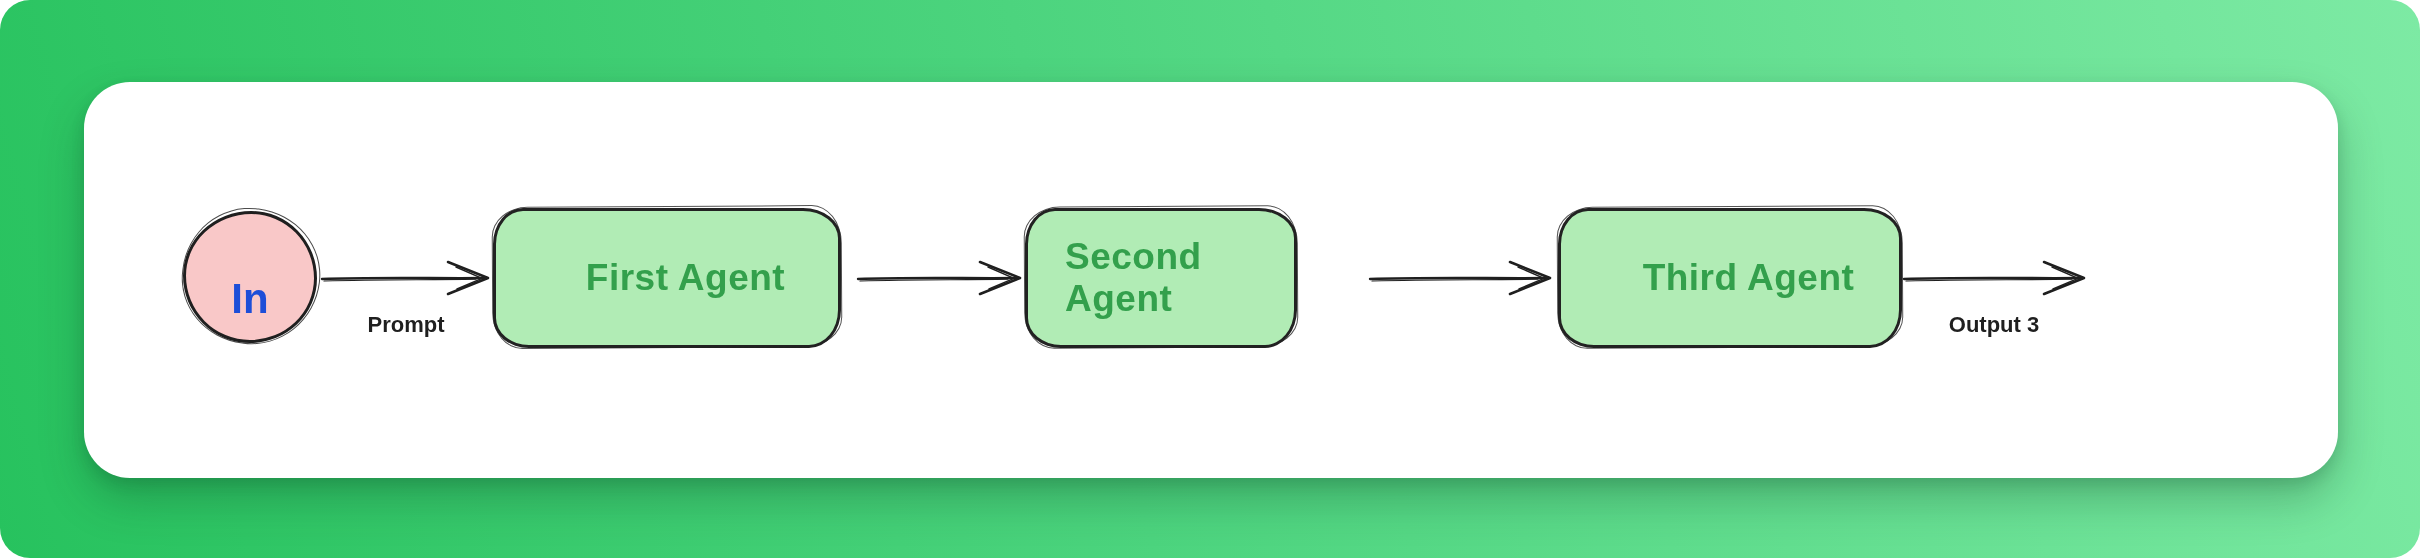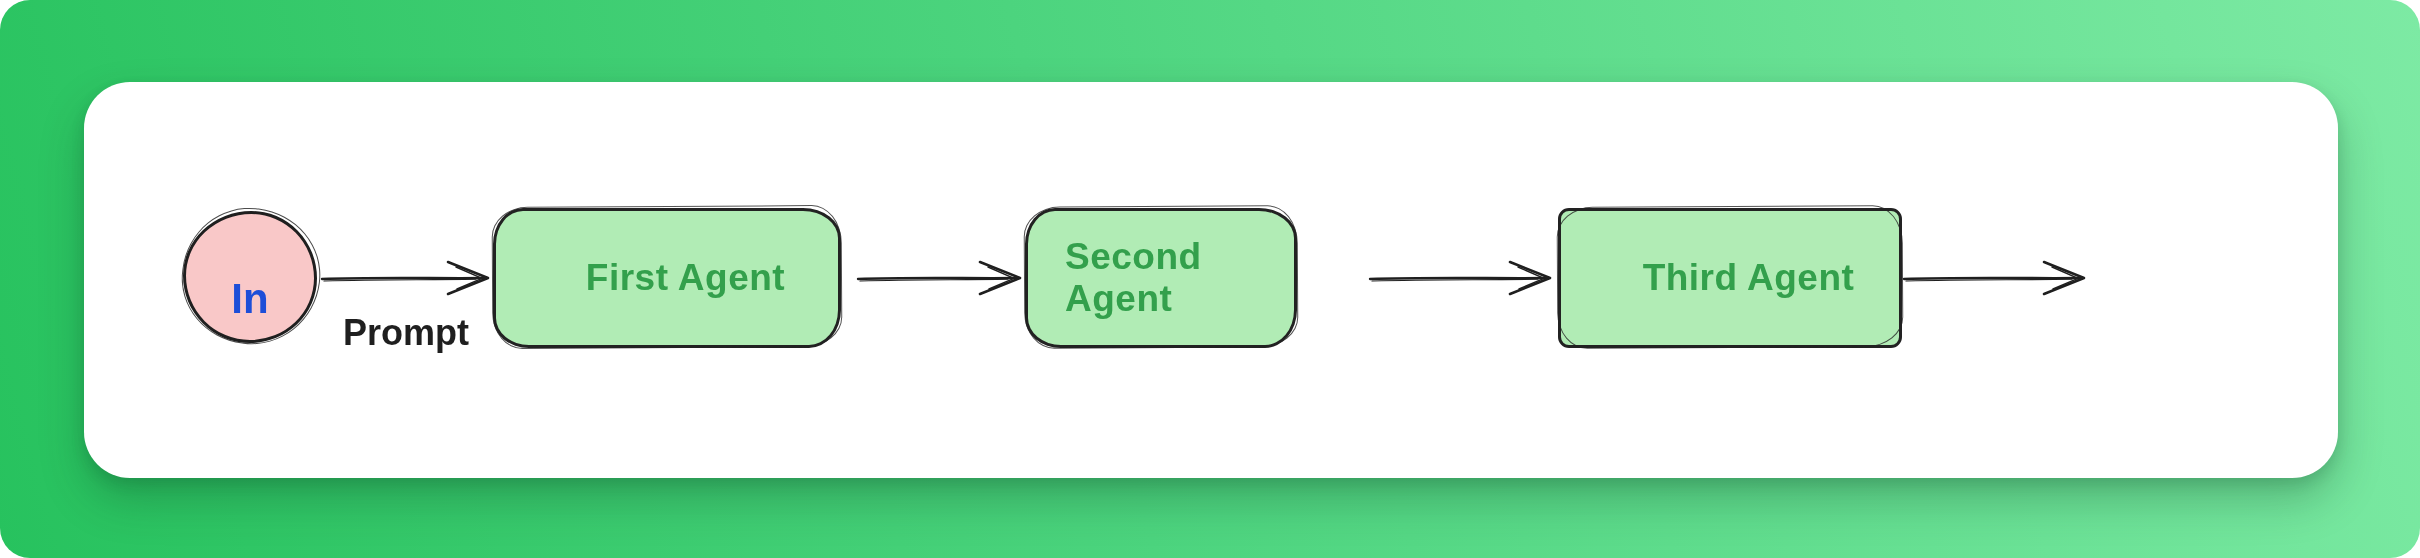--- a/index.html
+++ b/index.html
@@ -47,33 +47,33 @@
     border-radius:49% 51% 50% 50% / 51% 49% 52% 48%;
     transform:rotate(7deg) translate(1px,-1px);
     pointer-events:none;
   }
   .node-circle .node-label{
     color:#1d4ed8;font-size:42px;font-weight:700;margin-top:43px;
   }
   #node-in{left:99px;top:129px;width:134px;height:132px;}
   #node-first{left:409px;width:348px;}
   #node-second{left:941px;width:272px;}
-  #node-third{left:1474px;width:344px;border-radius:11px;}
+  #node-third{left:1474px;width:344px;}
   #node-out{left:2011px;top:132px;width:128px;height:128px;}
   
   .edge-arrow{position:absolute;top:174px;height:44px;}
   .edge-arrow svg{display:block;}
   #arrow-1{left:236px;width:170px;}
   #arrow-2{left:772px;width:166px;}
   #arrow-3{left:1284px;width:184px;}
   #arrow-4{left:1818px;width:184px;}
   .edge-label{
     position:absolute;top:230px;width:220px;
     text-align:center;
-    color:#1f1f1f;font-size:36px;font-weight:600;
+    color:#1f1f1f;font-size:22px;font-weight:600;
   }
   #label-1{left:212px;}
   #label-2{left:744px;}
   #label-3{left:1266px;}
   #label-4{left:1800px;}
 </style>
 </head>
 <body>
 
 <div class="stage">
@@ -123,15 +123,16 @@
     <div class="edge-arrow" id="arrow-4">
       <svg width="184" height="44" viewBox="0 0 184 44" fill="none" stroke="#1f1f1f" stroke-linecap="round" stroke-linejoin="round">
         <path d="M2 23 C 55 21, 129 22.5, 178 22" stroke-width="2.4"></path>
         <path d="M4 25 C 64 23.5, 110 24, 170 23.2" stroke-width="1.2"></path>
         <path d="M142 6 L182 22 L142 38" stroke-width="2.6"></path>
         <path d="M150 11 L176 22.4 L151 33" stroke-width="1.4"></path>
       </svg>
     </div>
 
     <div class="edge-label" id="label-1">Prompt</div>
+    <div class="edge-label" id="label-4">Output 3</div>
 
   </div>
 </div>
 
 </body></html>

